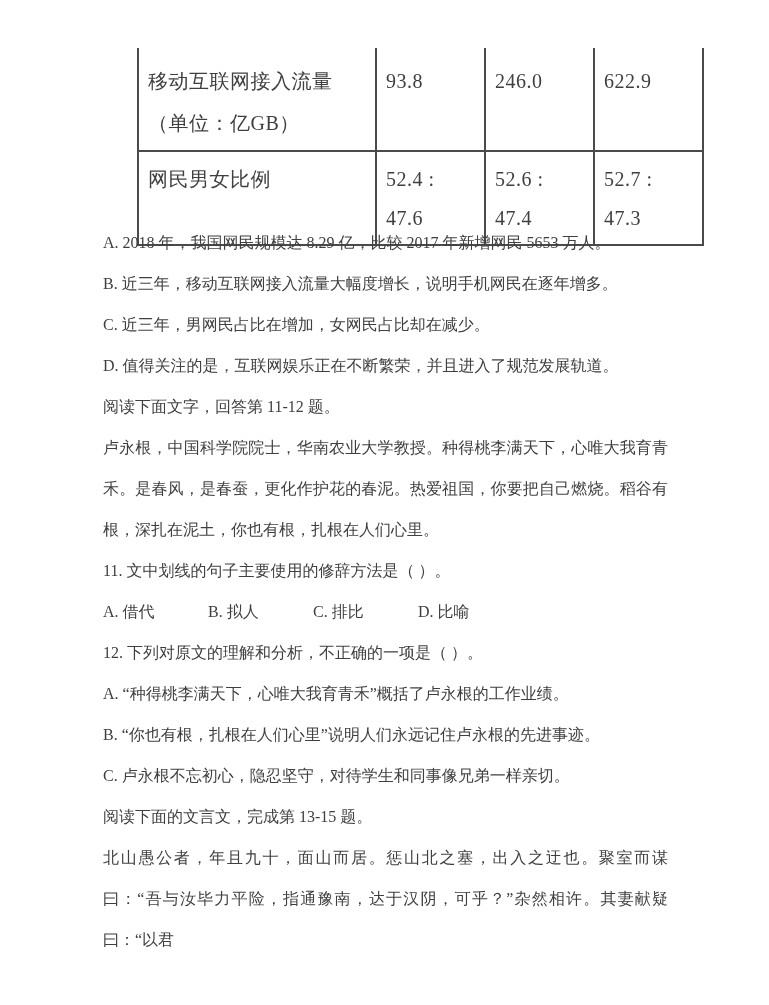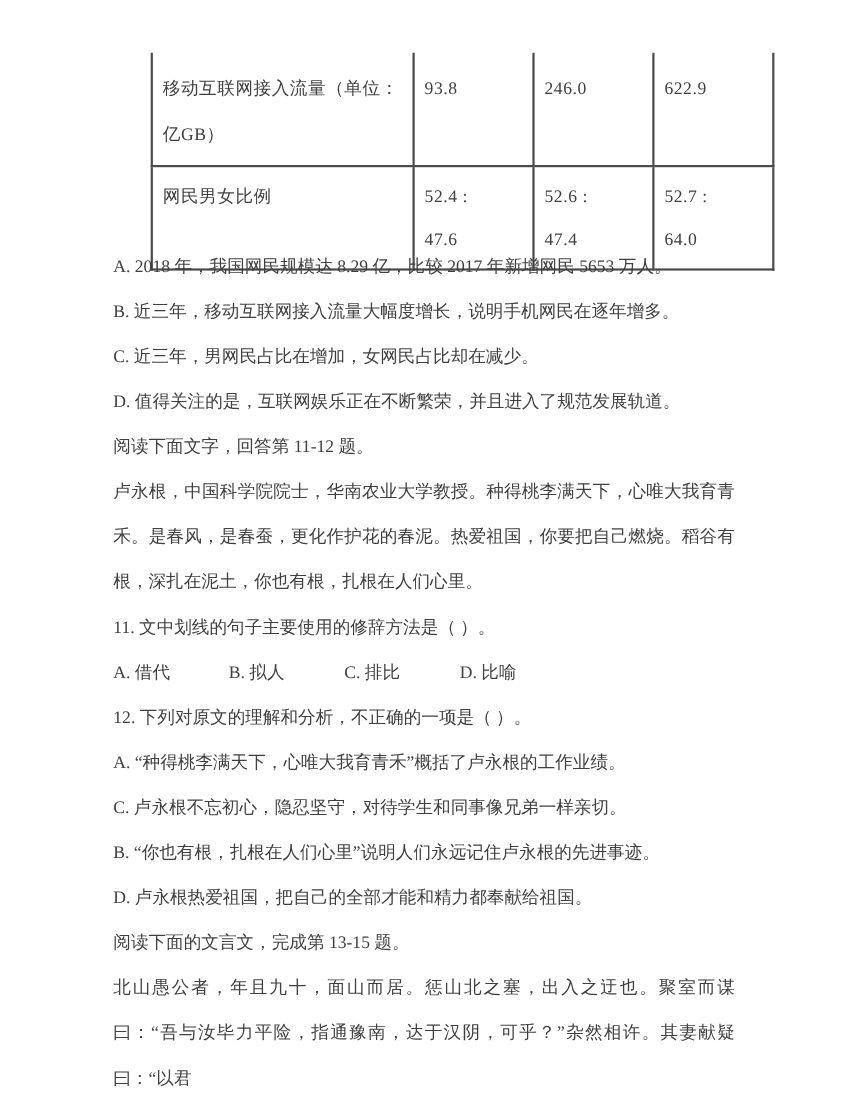--- a/index.html
+++ b/index.html
@@ -24,21 +24,21 @@
     left: 137px; top: 48px;
     border-collapse: collapse;
     table-layout: fixed;
     color: #3f3f3f;
   }
   .stats-table td {
     border: 2px solid #4a4a4a;
     vertical-align: top;
     padding: 12px 4px 6px 9px;
     line-height: 42px;
-    font-size: 16px;
+    font-size: 20px;
     letter-spacing: 0.5px;
   }
   .stats-table tr:first-child td { border-top: none; height: 89px; }
   .stats-table tr:last-child td  { height: 78px; padding-top: 8px; line-height: 39px; margin-left: 32px; }
   .stats-table td.label-col { width: 238px; }
   .stats-table td.val-col   { width: 109px; }
   .stats-table .ln { display: block; }
 
   
   .content {
@@ -71,21 +71,21 @@
         <td class="val-col">
           <span class="ln">52.4 :</span>
           <span class="ln">47.6</span>
         </td>
         <td class="val-col">
           <span class="ln">52.6 :</span>
           <span class="ln">47.4</span>
         </td>
         <td class="val-col">
           <span class="ln">52.7 :</span>
-          <span class="ln">64.0</span>
+          <span class="ln">47.3</span>
         </td>
       </tr>
     </tbody>
   </table>
 
   <div class="content">
 
     <p class="single">A. 2018 年，我国网民规模达 8.29 亿，比较 2017 年新增网民 5653 万人。</p>
     <p class="single">B. 近三年，移动互联网接入流量大幅度增长，说明手机网民在逐年增多。</p>
     <p class="single">C. 近三年，男网民占比在增加，女网民占比却在减少。</p>
@@ -94,21 +94,20 @@
     <p class="single">阅读下面文字，回答第 11-12 题。</p>
     <p class="para"><span>卢永根，中国科学院院士，华南农业大学教授。种得桃李满天下，心唯大我育青禾。</span><span class="u">是春风，是春蚕，更化作护花的春泥。</span><span>热爱祖国，你要把自己燃烧。稻谷有根，深扎在泥土，你也有根，扎根在人们心里。</span></p>
 
     <p class="single"><span>11. 文中划线的句子</span><span class="u">主要使用</span><span>的修辞方法是（ ）。</span></p>
     <p class="single opt-row">
       <span class="opt">A. 借代</span><span class="opt">B. 拟人</span><span class="opt">C. 排比</span><span class="opt">D. 比喻</span>
     </p>
 
     <p class="single"><span>12. 下列对原文的理解和分析，</span><span class="u">不正确</span><span>的一项是（ ）。</span></p>
     <p class="single">A. “种得桃李满天下，心唯大我育青禾”概括了卢永根的工作业绩。</p>
+    <p class="single">B. “你也有根，扎根在人们心里”说明人们永远记住卢永根的先进事迹。</p>
     <p class="single">C. 卢永根不忘初心，隐忍坚守，对待学生和同事像兄弟一样亲切。</p>
-    <p class="single">B. “你也有根，扎根在人们心里”说明人们永远记住卢永根的先进事迹。</p>
-    <p class="single">D. 卢永根热爱祖国，把自己的全部才能和精力都奉献给祖国。</p>
 
     <p class="single">阅读下面的文言文，完成第 13-15 题。</p>
     <p class="para">北山愚公者，年且九十，面山而居。惩山北之塞，出入之迂也。聚室而谋曰：“吾与汝毕力平险，指通豫南，达于汉阴，可乎？”杂然相许。其妻献疑曰：“以君</p>
 
   </div>
 </div>
 
 </body></html>

